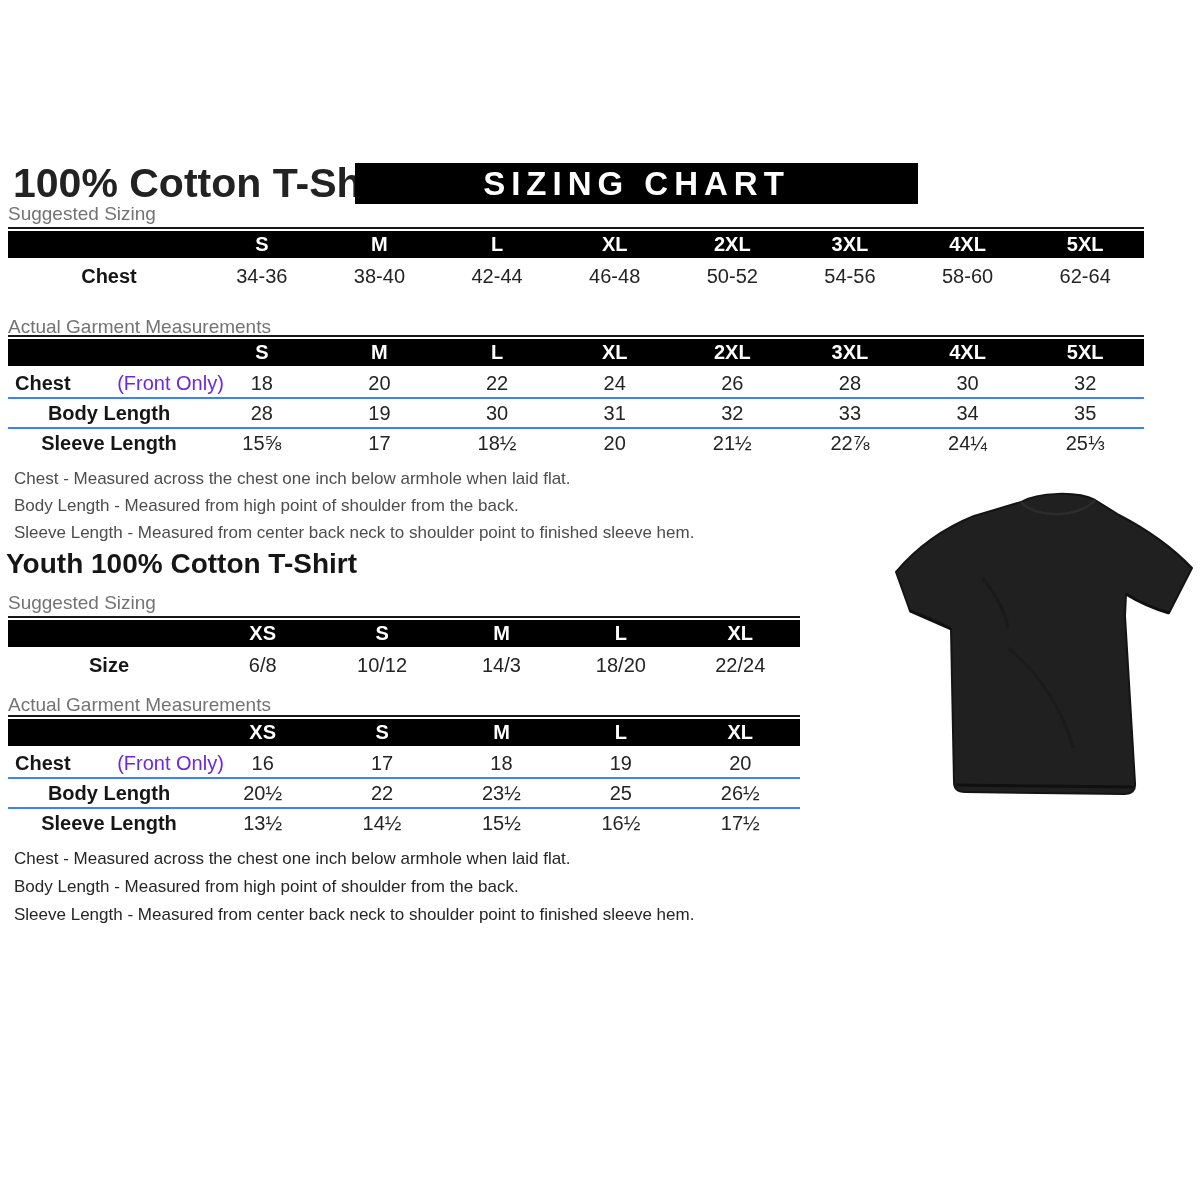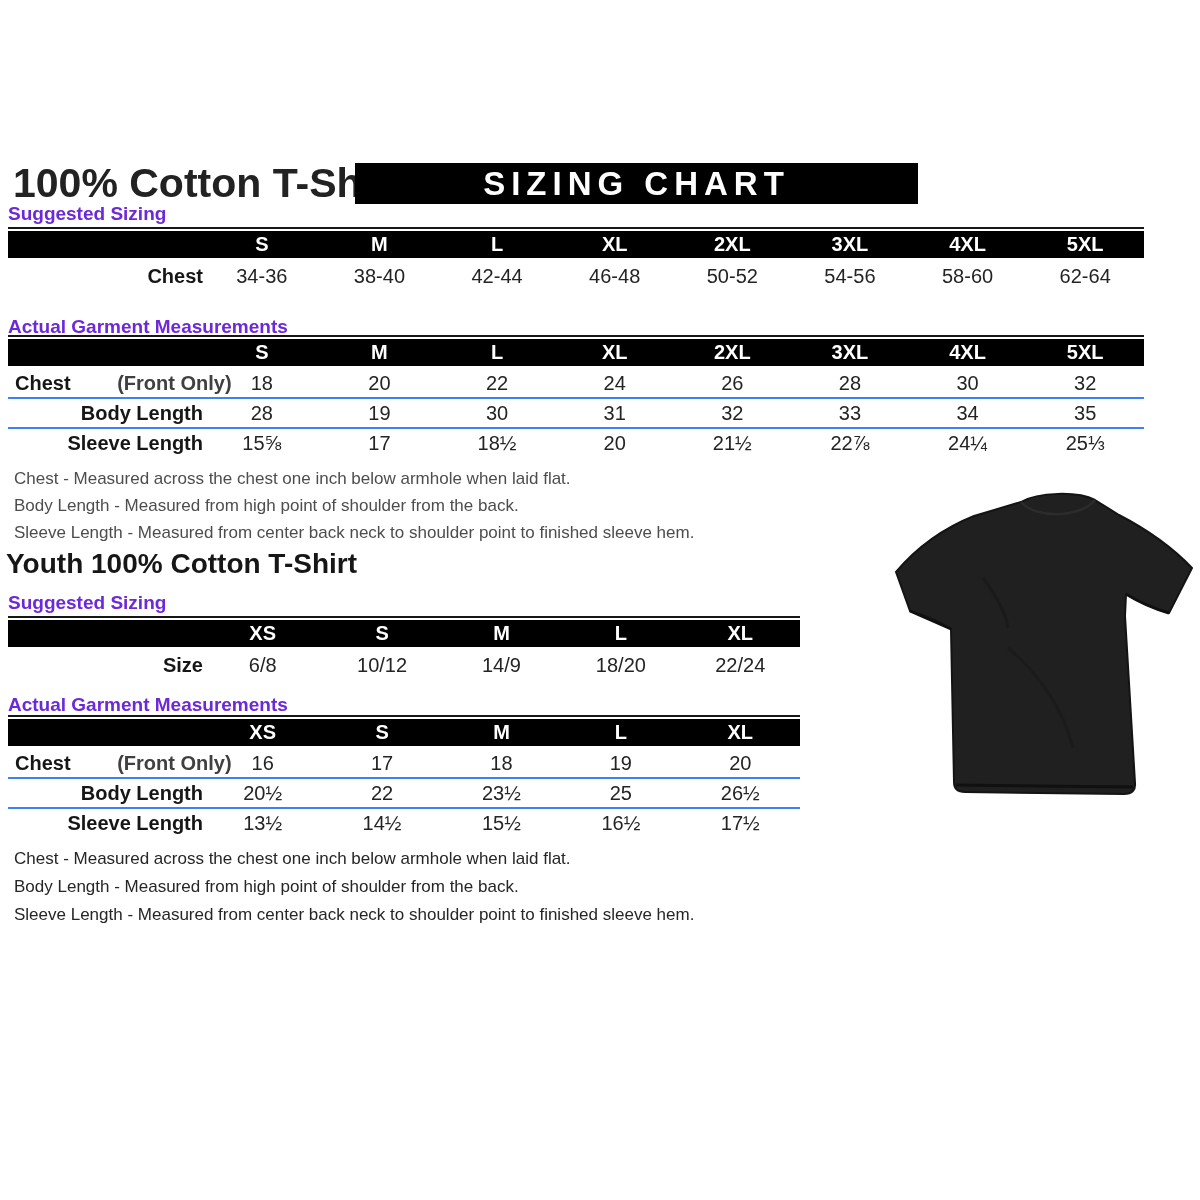--- a/index.html
+++ b/index.html
@@ -13,39 +13,39 @@
   .page-title{
     left:13px;top:160px;font-size:41px;font-weight:700;color:#222;
     letter-spacing:0px;white-space:nowrap;
   }
   .banner{
     left:355px;top:163px;width:563px;height:41px;background:#000;
     color:#fff;font-weight:bold;font-size:33px;letter-spacing:6px;
     text-align:center;line-height:42px;white-space:nowrap;
   }
   .section-label{
-    font-size:19px;color:#6d28d9;white-space:nowrap;font-weight:bold;
+    font-size:19px;color:#737373;white-space:nowrap;
   }
   .youth-title{
     left:6px;top:548px;font-size:28px;font-weight:bold;color:#161616;white-space:nowrap;text-align:center;
   }
 
   .table-wrap{border-top:2px solid #161616;padding-top:2px;}
   table.size-table{border-collapse:collapse;table-layout:fixed;width:100%;}
   table.size-table thead th{
     background:#000;color:#fff;font-size:20px;font-weight:bold;
     height:27px;padding:0;text-align:center;border-bottom:3px solid #fff;
   }
   table.size-table td{
     text-align:center;font-size:20px;height:28px;padding:0;color:#242424;
     white-space:nowrap;
   }
   table.size-table.single-row td{height:31px;}
-  table.size-table td.rowlabel{text-align:right;padding-left:7px;font-weight:bold;color:#161616;}
-  table.size-table td.rowlabel .note{font-weight:bold;color:#404040;margin-left:41px;}
+  table.size-table td.rowlabel{text-align:center;padding-left:7px;font-weight:bold;color:#161616;}
+  table.size-table td.rowlabel .note{font-weight:normal;color:#6d28d9;margin-left:41px;}
   table.size-table tbody tr:nth-child(n+2) td{border-top:2px solid #3b82f6;}
 
   .notes{font-size:17px;line-height:27px;white-space:nowrap;}
   .notes.adult{color:#4d4d4d;}
   .notes.youth{color:#262626;line-height:28px;}
 
   .tshirt-box{left:888px;top:488px;width:312px;height:320px;}
 </style>
 </head>
 <body>
@@ -158,21 +158,21 @@
           <th>M</th>
           <th>L</th>
           <th>XL</th>
         </tr>
       </thead>
       <tbody>
         <tr>
           <td class="rowlabel"><span>Size</span></td>
           <td>6/8</td>
           <td>10/12</td>
-          <td>14/9</td>
+          <td>14/3</td>
           <td>18/20</td>
           <td>22/24</td>
         </tr>
       </tbody>
     </table>
 </div>
 
 <div class="abs section-label" style="left:8px;top:694px;">Actual Garment Measurements</div>
 <div class="abs table-wrap" style="left:8px;top:715px;width:792px;">
   <table class="size-table">

